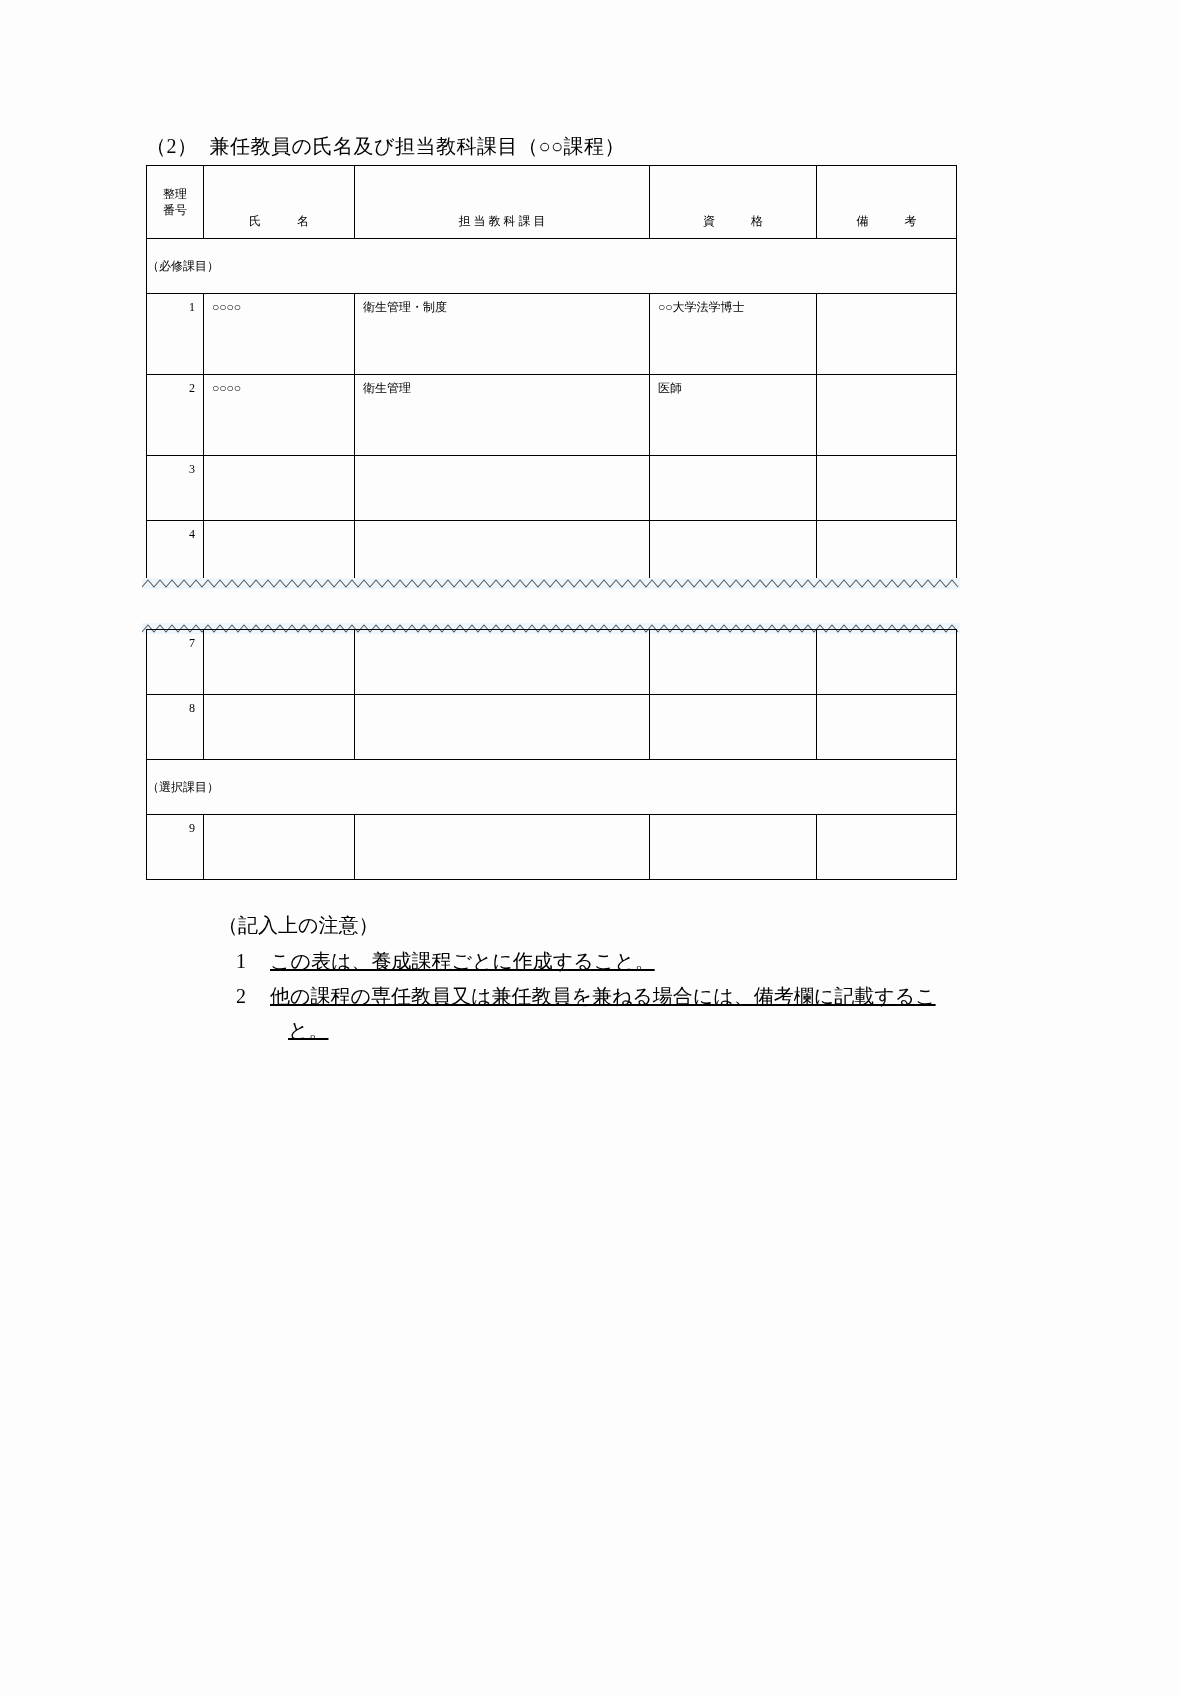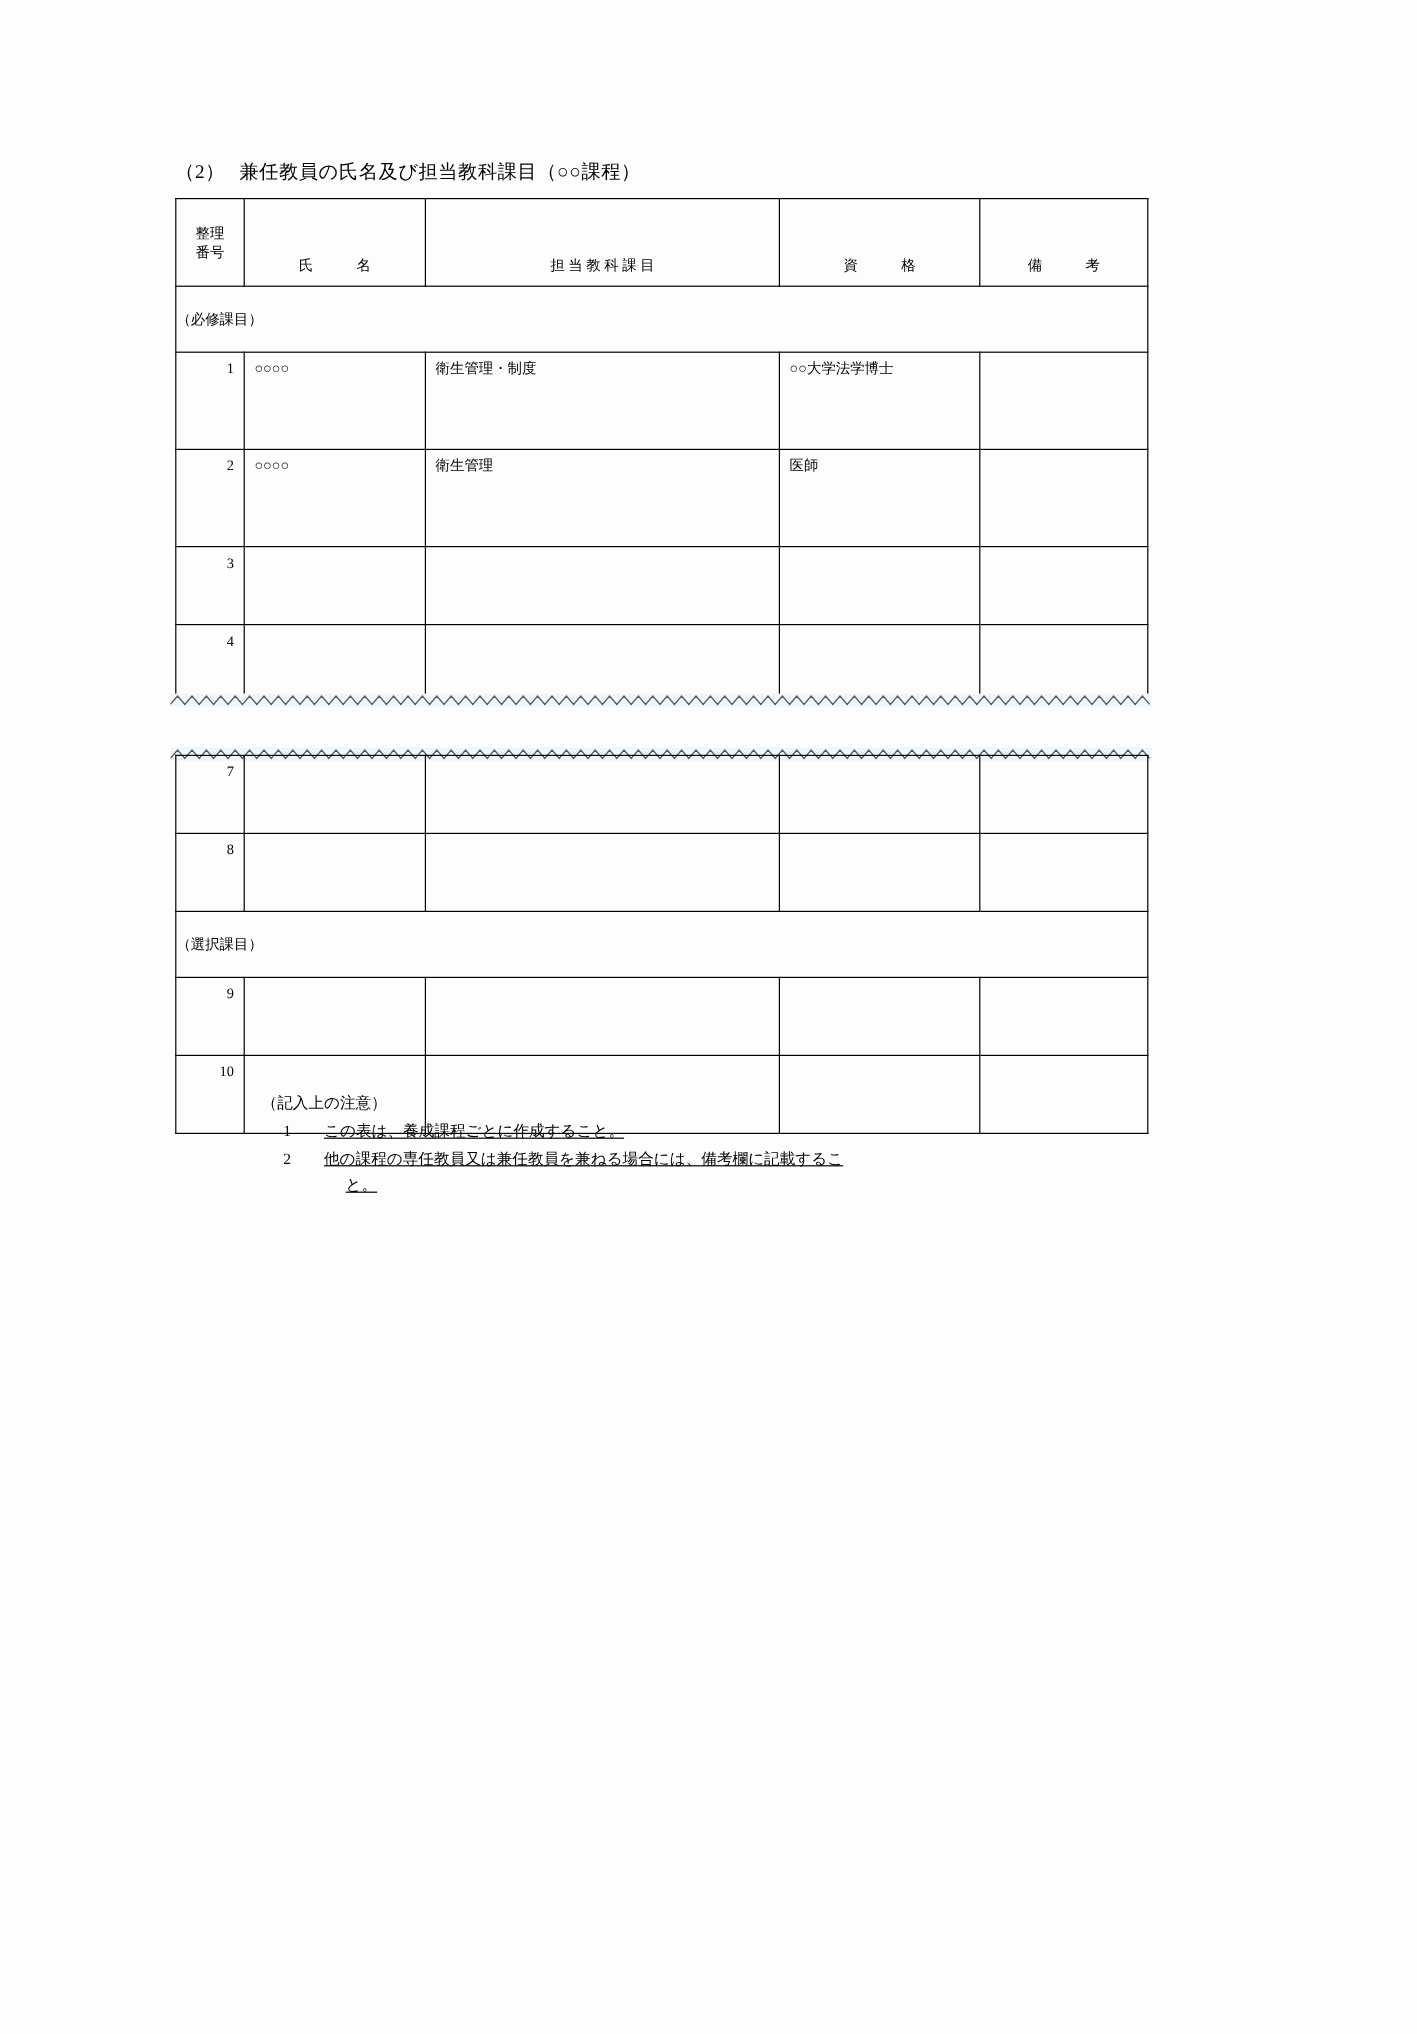--- a/index.html
+++ b/index.html
@@ -22,21 +22,21 @@
     top: 0;
     width: 1181px;
     height: 1695px;
   }
 
   
   .form-title {
     position: absolute;
     left: 146px;
     top: 133px;
-    font-size: 16px;
+    font-size: 20px;
     letter-spacing: 0.5px;
     white-space: nowrap;
   }
   .form-title .num { margin-right: 12px; }
 
   
   .tbl-wrap {
     position: absolute;
     left: 146px;
     top: 165px;
@@ -103,21 +103,21 @@
     background: #eef6fd;
   }
   .zig svg { display: block; width: 818px; height: 11px; }
 
   
   .notes {
     position: absolute;
     left: 218px;
     top: 908px;
     width: 830px;
-    font-size: 13px;
+    font-size: 20px;
     line-height: 1.72;
   }
   .notes-title { margin-bottom: 2px; }
   .note-row {
     display: block;
     padding-left: 18px;
     text-indent: 0;
     text-decoration: underline;
   }
   .note-row .marker { display: inline-block; width: 34px; }
@@ -254,27 +254,20 @@
           </td>
         </tr>
 
         <tr class="data short">
           <td class="no">9</td>
           <td></td>
           <td></td>
           <td></td>
           <td></td>
         </tr>
-        <tr class="data short">
-          <td class="no">10</td>
-          <td></td>
-          <td></td>
-          <td></td>
-          <td></td>
-        </tr>
       </tbody>
     </table>
   </div>
 
   <div class="notes">
     <div class="notes-title">（記入上の注意）</div>
 
     <div class="note-row">
       <span class="marker">1</span><span class="note-body">この表は、養成課程ごとに作成すること。</span>
     </div>

